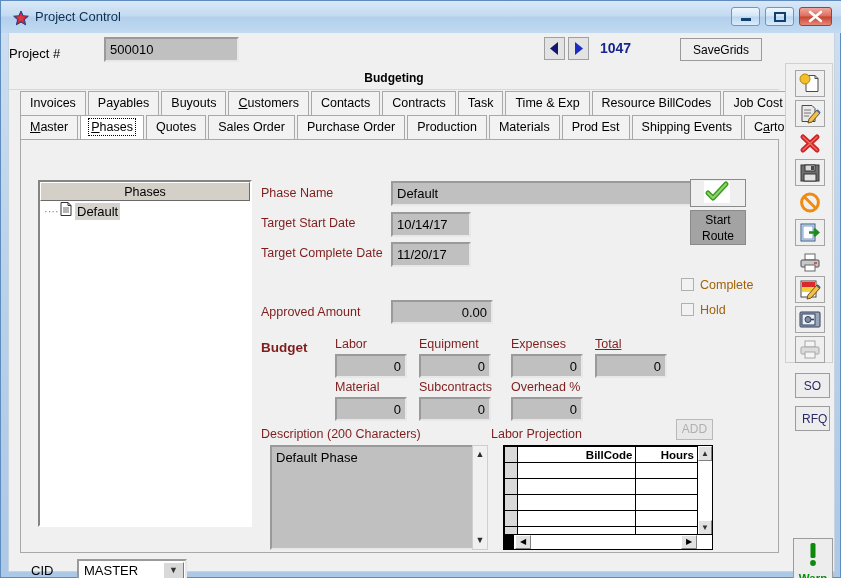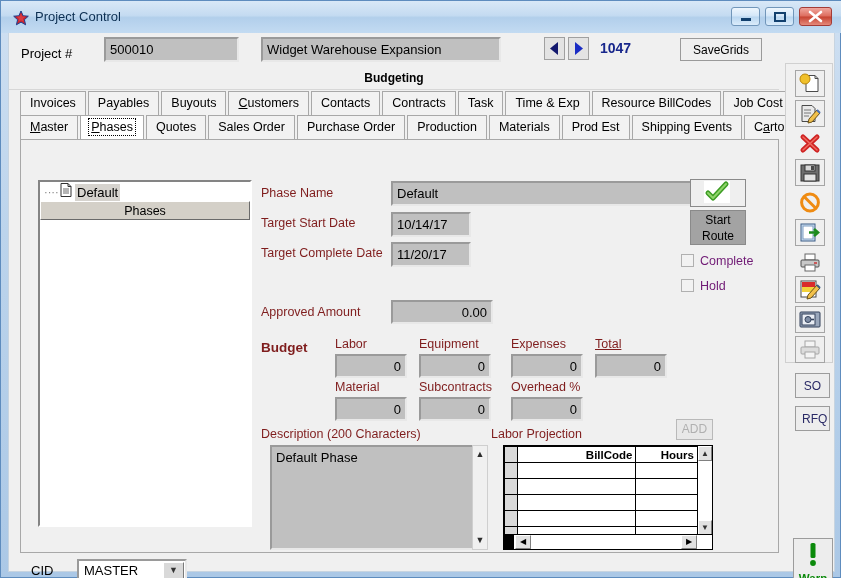--- a/index.html
+++ b/index.html
@@ -46,21 +46,21 @@
   
   #client {
     position: absolute; left: 7px; top: 32px;
     width: 827px; height: 539px;
     background: #f0f0f0;
     border: 1px solid #c7d4e0;
     border-top: none;
   }
   
   #lbl-projectnum {
-    position: absolute; left: 12px; top: 13px; font-size: 13px; color: #000;
+    position: absolute; left: 0; top: 13px; font-size: 13px; color: #000;
   }
   .tbox {
     position: absolute;
     background: #c0c0c0;
     border: 2px solid;
     border-color: #9a9a9a #e8e8e8 #e8e8e8 #9a9a9a;
     font-family: "Liberation Sans", sans-serif;
     font-size: 13px;
     color: #000;
     padding: 2px 4px;
@@ -196,21 +196,21 @@
   #route-check {
     position: absolute; left: 669px; top: 39px; width: 56px; height: 28px;
     background: #efefef; border: 1px solid #8a8a8a; cursor: pointer;
   }
   #btn-startroute {
     position: absolute; left: 669px; top: 70px; width: 56px; height: 35px;
     background: #a3a3a3; border: 1px solid #8a8a8a;
     font-size: 12px; color: #000; line-height: 16px;
     text-align: center; padding-top: 1px; cursor: pointer;
   }
-  .chkrow { position: absolute; font-size: 12.5px; color: #701a75; }
+  .chkrow { position: absolute; font-size: 12.5px; color: #a16207; margin-top: 24px; }
   #chk-complete-row { left: 660px; top: 114px; }
   #chk-hold-row     { left: 660px; top: 139px; }
   .chkbox {
     display: inline-block; width: 13px; height: 13px;
     border: 1px solid #b0b0b0; background: #f2f2f2;
     vertical-align: -2px; margin-right: 6px;
   }
   
   #in-description {
     position: absolute; left: 249px; top: 305px;
@@ -360,21 +360,20 @@
       <svg width="31" height="17" viewBox="0 0 31 17">
         <path d="M10,4 L21,13 M21,4 L10,13" stroke="#ffffff" stroke-width="2.6" stroke-linecap="round"></path>
       </svg>
     </div>
   </div>
 
   <div id="client">
 
     <span id="lbl-projectnum">Project #</span>
     <div class="tbox" id="in-projectnum">500010</div>
-    <div class="tbox" id="in-projectname">Widget Warehouse Expansion</div>
 
     <div class="navbtn" id="nav-prev">
       <svg width="19" height="21" viewBox="0 0 19 21">
           <polygon points="13,4 13,17 5,10.5" fill="#12186e"></polygon>
         </svg>
     </div>
     <div class="navbtn" id="nav-next">
       <svg width="19" height="21" viewBox="0 0 19 21">
           <polygon points="6,4 6,17 14,10.5" fill="#1a2cc4"></polygon>
         </svg>
@@ -384,30 +383,30 @@
 
     <div id="section-heading">Budgeting</div>
     <div id="heading-rule"></div>
 
     <div class="tabrow" id="tabrow1"><div class="tab"><span class="tlabel">Invoices</span></div><div class="tab"><span class="tlabel">Payables</span></div><div class="tab"><span class="tlabel">Buyouts</span></div><div class="tab"><span class="tlabel"><u>C</u>ustomers</span></div><div class="tab"><span class="tlabel">Contacts</span></div><div class="tab"><span class="tlabel">Contracts</span></div><div class="tab"><span class="tlabel">Task</span></div><div class="tab"><span class="tlabel">Time &amp; Exp</span></div><div class="tab"><span class="tlabel">Resource BillCodes</span></div><div class="tab"><span class="tlabel">Job Cost</span></div><div class="tab"><span class="tlabel">Reports</span></div></div>
     <div class="tabrow" id="tabrow2"><div class="tab"><span class="tlabel"><u>M</u>aster</span></div><div class="tab sel"><span class="tlabel"><u>P</u>hases</span></div><div class="tab"><span class="tlabel">Quotes</span></div><div class="tab"><span class="tlabel">Sales Order</span></div><div class="tab"><span class="tlabel">Purchase Order</span></div><div class="tab"><span class="tlabel">Production</span></div><div class="tab"><span class="tlabel">Materials</span></div><div class="tab"><span class="tlabel">Prod Est</span></div><div class="tab"><span class="tlabel">Shipping Events</span></div><div class="tab"><span class="tlabel">C<u>a</u>rtons</span></div></div>
 
     <div id="tabpage">
 
       <div id="phases-panel">
+        <div id="phases-header">Phases</div>
         <div id="phases-node">
           <span class="treeline">····</span><span class="docicon">
             <svg width="12" height="14" viewBox="0 0 12 14">
               <path d="M1,0.5 L8,0.5 L11,3.5 L11,13.5 L1,13.5 Z" fill="#ffffff" stroke="#333" stroke-width="1"></path>
               <path d="M8,0.5 L8,3.5 L11,3.5" fill="none" stroke="#333" stroke-width="1"></path>
               <path d="M3,6 H9 M3,8 H9 M3,10 H9" stroke="#5a5a5a" stroke-width="0.9"></path>
             </svg>
           </span><span class="nodelabel">Default</span>
         </div>
-        <div id="phases-header">Phases</div>
       </div>
 
       <span class="flabel" id="lbl-phasename">Phase Name</span>
       <div class="tbox" id="in-phasename">Default</div>
 
       <span class="flabel" id="lbl-startdate">Target Start Date</span>
       <div class="tbox" id="in-startdate">10/14/17</div>
 
       <span class="flabel" id="lbl-completedate">Target Complete Date</span>
       <div class="tbox" id="in-completedate">11/20/17</div>

